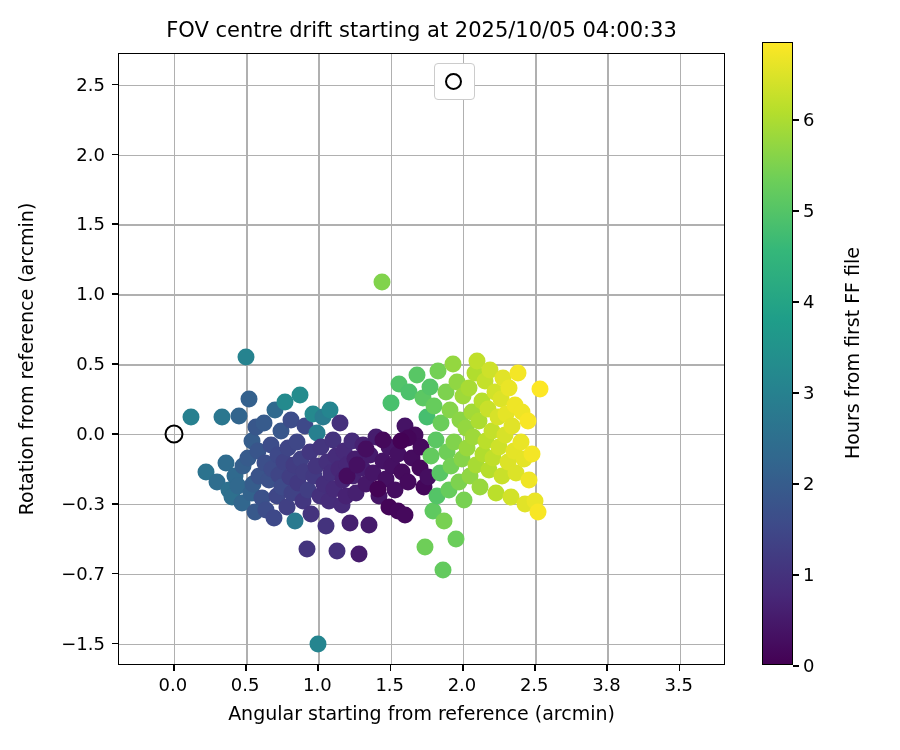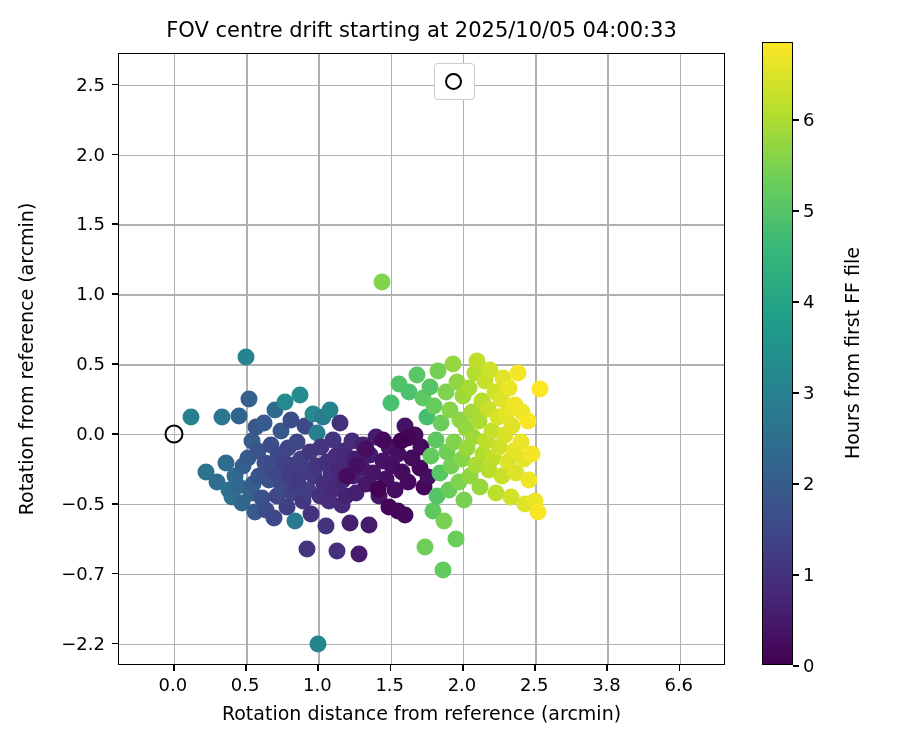--- a/index.html
+++ b/index.html
@@ -444,42 +444,42 @@
       <div class="ticklabel-x" style="left: 317.443px;">1.0</div>
       <div class="tick-x" style="left: 389.705px;"></div>
       <div class="ticklabel-x" style="left: 389.705px;">1.5</div>
       <div class="tick-x" style="left: 461.967px;"></div>
       <div class="ticklabel-x" style="left: 461.967px;">2.0</div>
       <div class="tick-x" style="left: 534.229px;"></div>
       <div class="ticklabel-x" style="left: 534.229px;">2.5</div>
       <div class="tick-x" style="left: 606.49px;"></div>
       <div class="ticklabel-x" style="left: 606.49px;">3.8</div>
       <div class="tick-x" style="left: 678.752px;"></div>
-      <div class="ticklabel-x" style="left: 678.752px;">6.6</div>
+      <div class="ticklabel-x" style="left: 678.752px;">3.5</div>
       <div class="tick-y" style="top: 642.644px;"></div>
-      <div class="ticklabel-y" style="top: 642.644px;">−2.2</div>
+      <div class="ticklabel-y" style="top: 642.644px;">−1.5</div>
       <div class="tick-y" style="top: 572.781px;"></div>
       <div class="ticklabel-y" style="top: 572.781px;">−0.7</div>
       <div class="tick-y" style="top: 502.918px;"></div>
-      <div class="ticklabel-y" style="top: 502.918px;">−0.5</div>
+      <div class="ticklabel-y" style="top: 502.918px;">−0.3</div>
       <div class="tick-y" style="top: 433.055px;"></div>
       <div class="ticklabel-y" style="top: 433.055px;">0.0</div>
       <div class="tick-y" style="top: 363.192px;"></div>
       <div class="ticklabel-y" style="top: 363.192px;">0.5</div>
       <div class="tick-y" style="top: 293.329px;"></div>
       <div class="ticklabel-y" style="top: 293.329px;">1.0</div>
       <div class="tick-y" style="top: 223.466px;"></div>
       <div class="ticklabel-y" style="top: 223.466px;">1.5</div>
       <div class="tick-y" style="top: 153.603px;"></div>
       <div class="ticklabel-y" style="top: 153.603px;">2.0</div>
       <div class="tick-y" style="top: 83.7397px;"></div>
       <div class="ticklabel-y" style="top: 83.7397px;">2.5</div>
     </div>
 
-  <div id="xlabel">Rotation distance from reference (arcmin)</div>
+  <div id="xlabel">Angular starting from reference (arcmin)</div>
   <div id="ylabel-wrap">
     <div id="ylabel">Rotation from reference (arcmin)</div>
   </div>
 
   <div id="legend">
     <div id="legend-marker"></div>
   </div>
 
   <div id="colorbar-box">
     <div id="colorbar-gradient" style="background: linear-gradient(to top, rgb(68, 1, 84), rgb(71, 40, 120), rgb(62, 74, 137), rgb(49, 104, 142), rgb(38, 131, 143), rgb(31, 158, 137), rgb(53, 183, 121), rgb(108, 206, 89), rgb(181, 222, 44), rgb(253, 231, 37));"></div>

